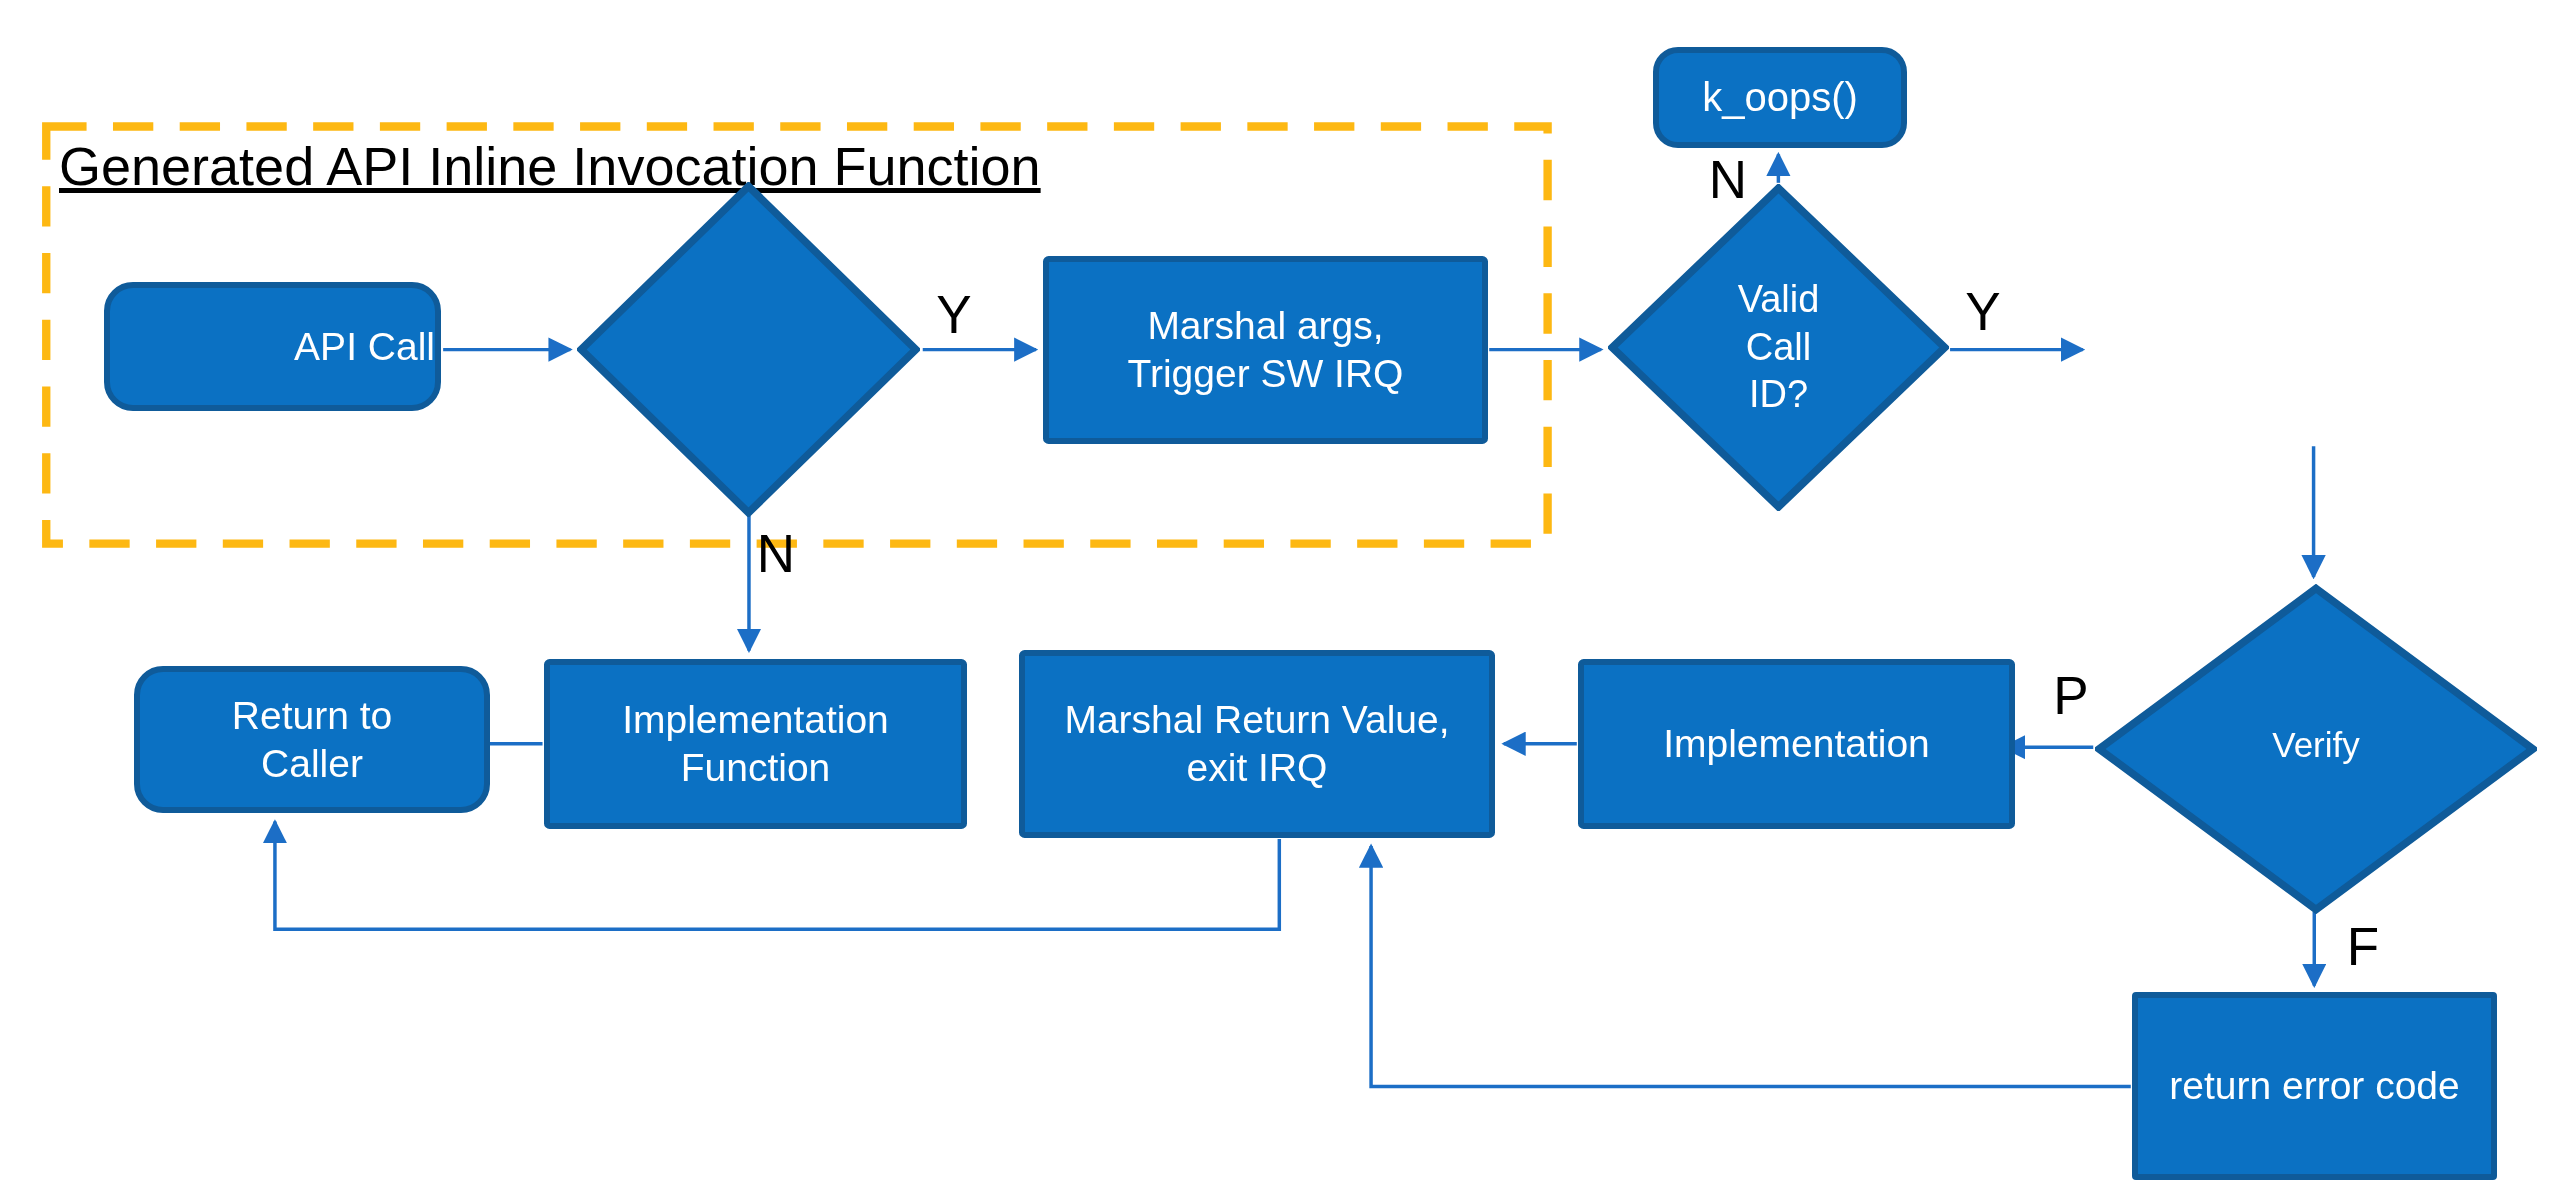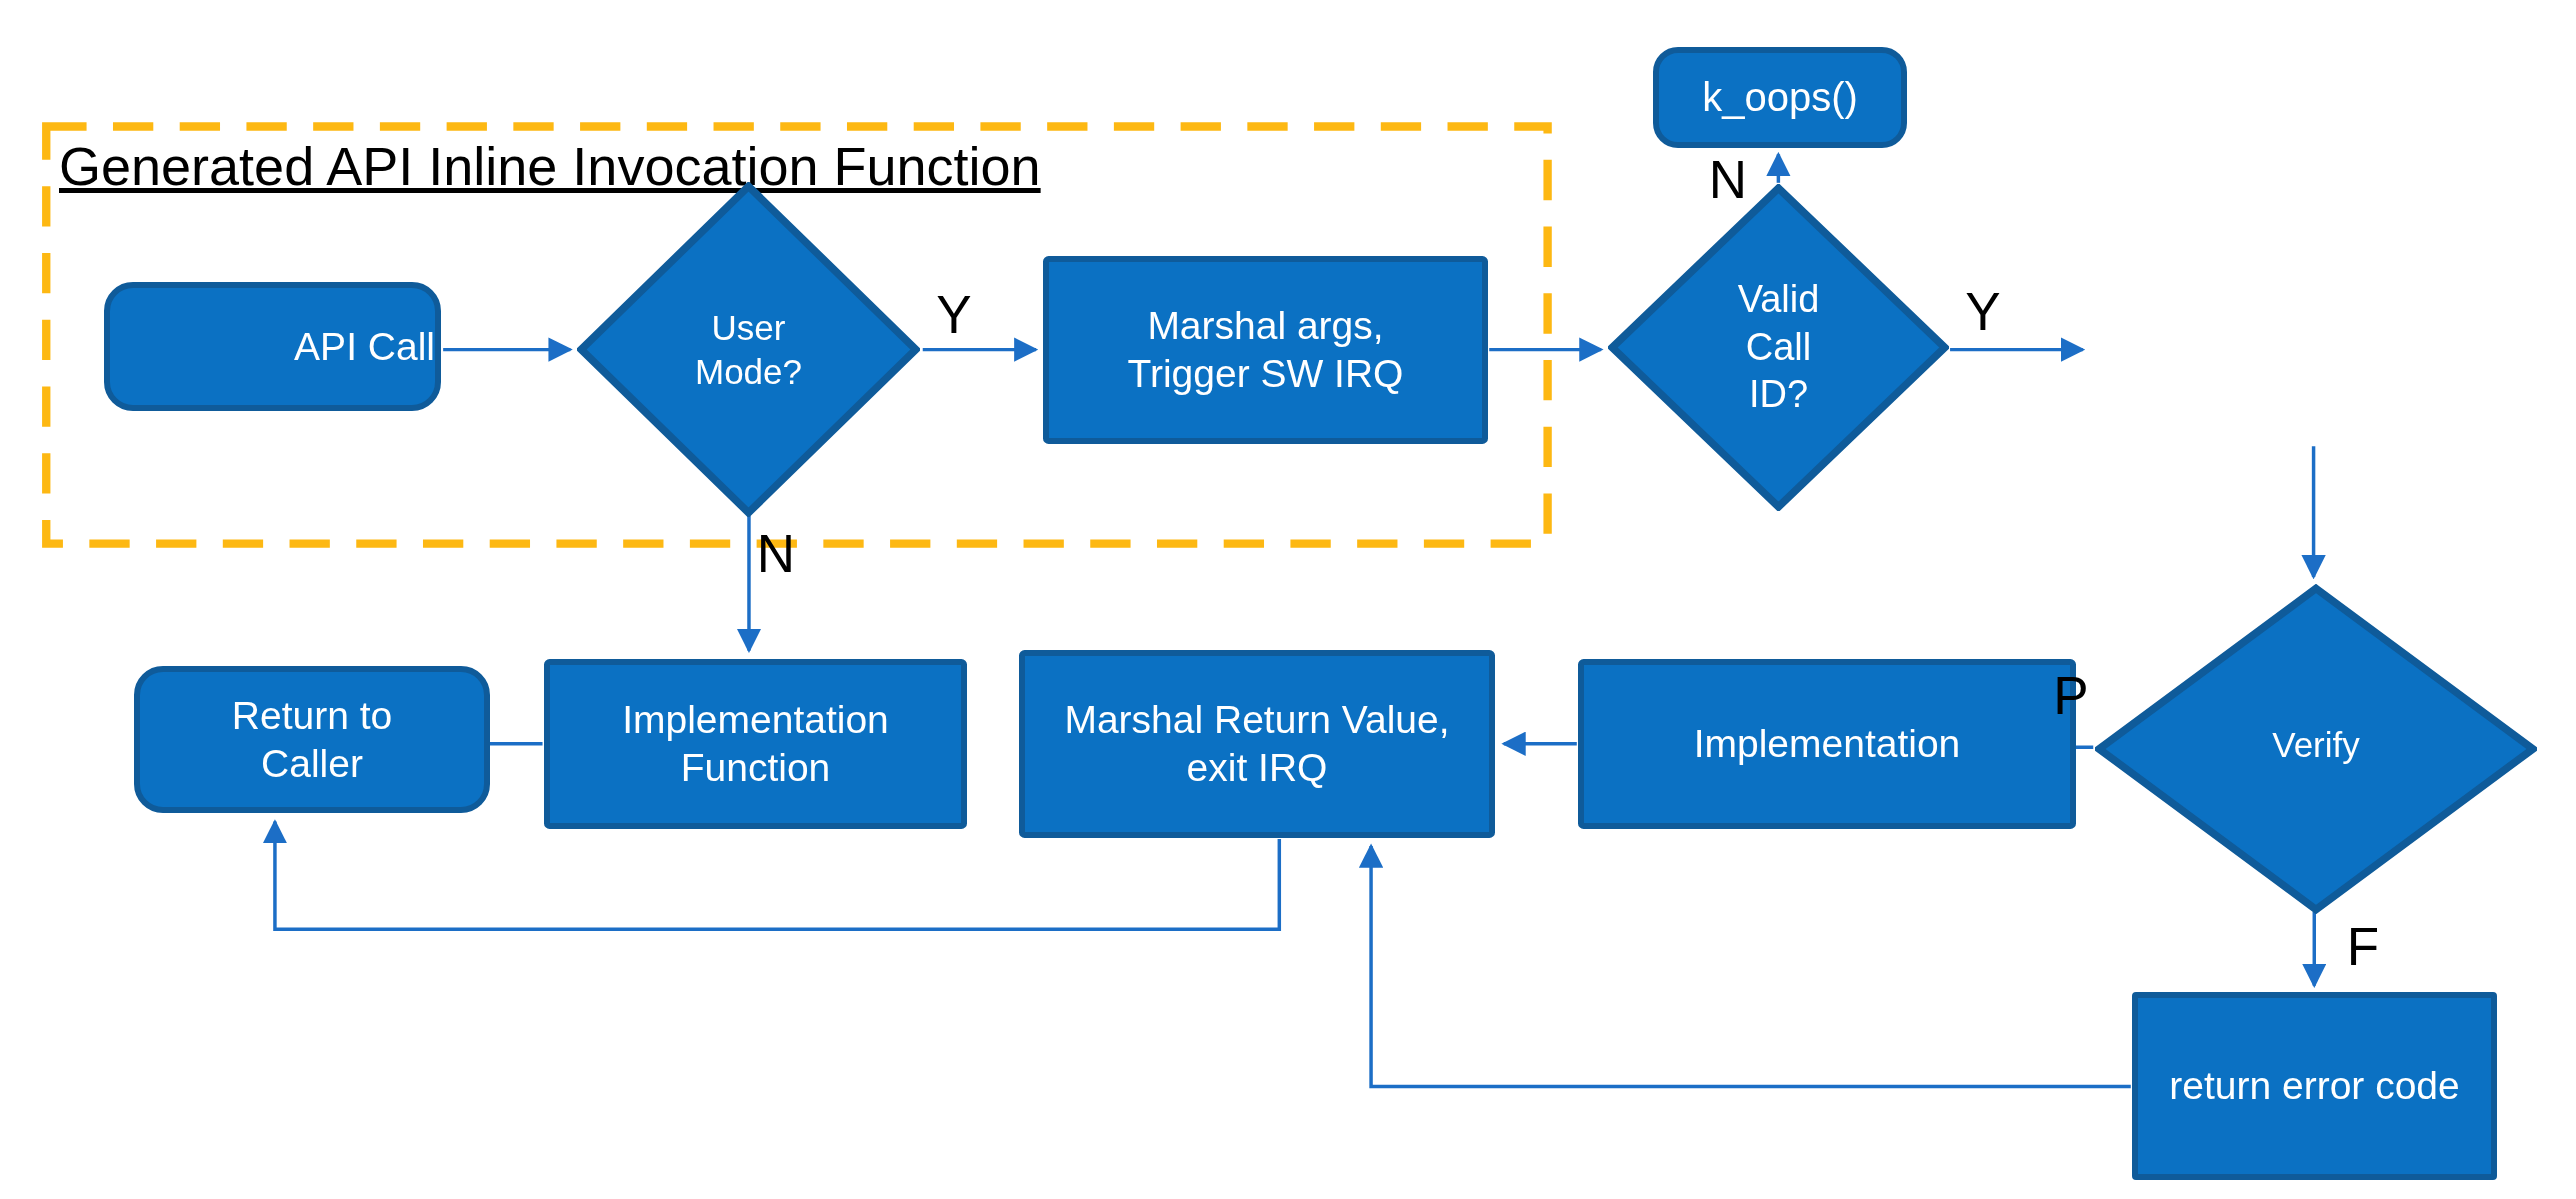--- a/index.html
+++ b/index.html
@@ -100,34 +100,31 @@
   </div>
 
   <div class="node rect" style="left:544px;top:659px;width:423px;height:170px;">
     <span style="max-width:334px;">Implementation Function</span>
   </div>
 
   <div class="node rect" style="left:1019px;top:650px;width:476px;height:188px;">
     <span style="max-width:417px;">Marshal Return Value, exit IRQ</span>
   </div>
 
-  <div class="node rect" style="left:1578px;top:659px;width:498px;height:170px;">
+  <div class="node rect" style="left:1578px;top:659px;width:437px;height:170px;">
     <span>Implementation</span>
   </div>
 
   <div class="node rounded" style="left:2132px;top:992px;width:365px;height:188px;border-radius:4px;">
     <span style="max-width:299px;">return error code</span>
   </div>
 
   <svg class="diamond-shape" style="position:absolute;left:577px;top:182px;" width="343" height="335" viewBox="0 0 494 482">
     <polygon points="247,6 488,241 247,476 6,241"></polygon>
   </svg>
-  <div class="diamond-label" style="left:577px;top:182px;width:343px;height:335px;">
-    <span style="max-width:139px;">User Mode?</span>
-  </div>
 
   <svg class="diamond-shape" style="position:absolute;left:1608px;top:184px;" width="341" height="327" viewBox="0 0 490 470">
     <polygon points="245,6 484,235 245,464 6,235"></polygon>
   </svg>
   <div class="diamond-label" style="left:1608px;top:184px;width:341px;height:327px;font-size:38px;">
     <span style="max-width:111px;">Valid Call ID?</span>
   </div>
 
   <svg class="diamond-shape" style="position:absolute;left:2095px;top:584px;" width="442" height="330" viewBox="0 0 636 474">
     <polygon points="318,6 630,237 318,468 6,237"></polygon>

